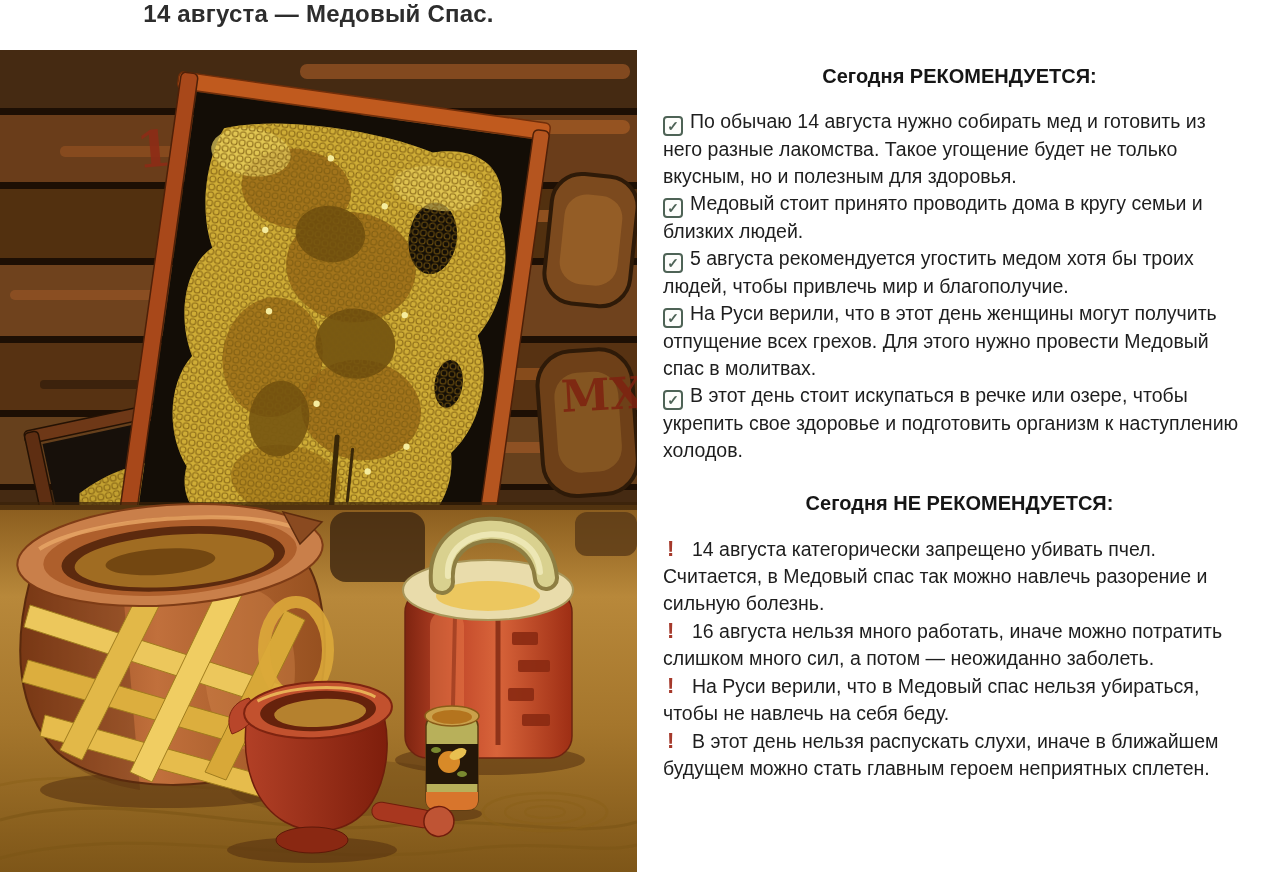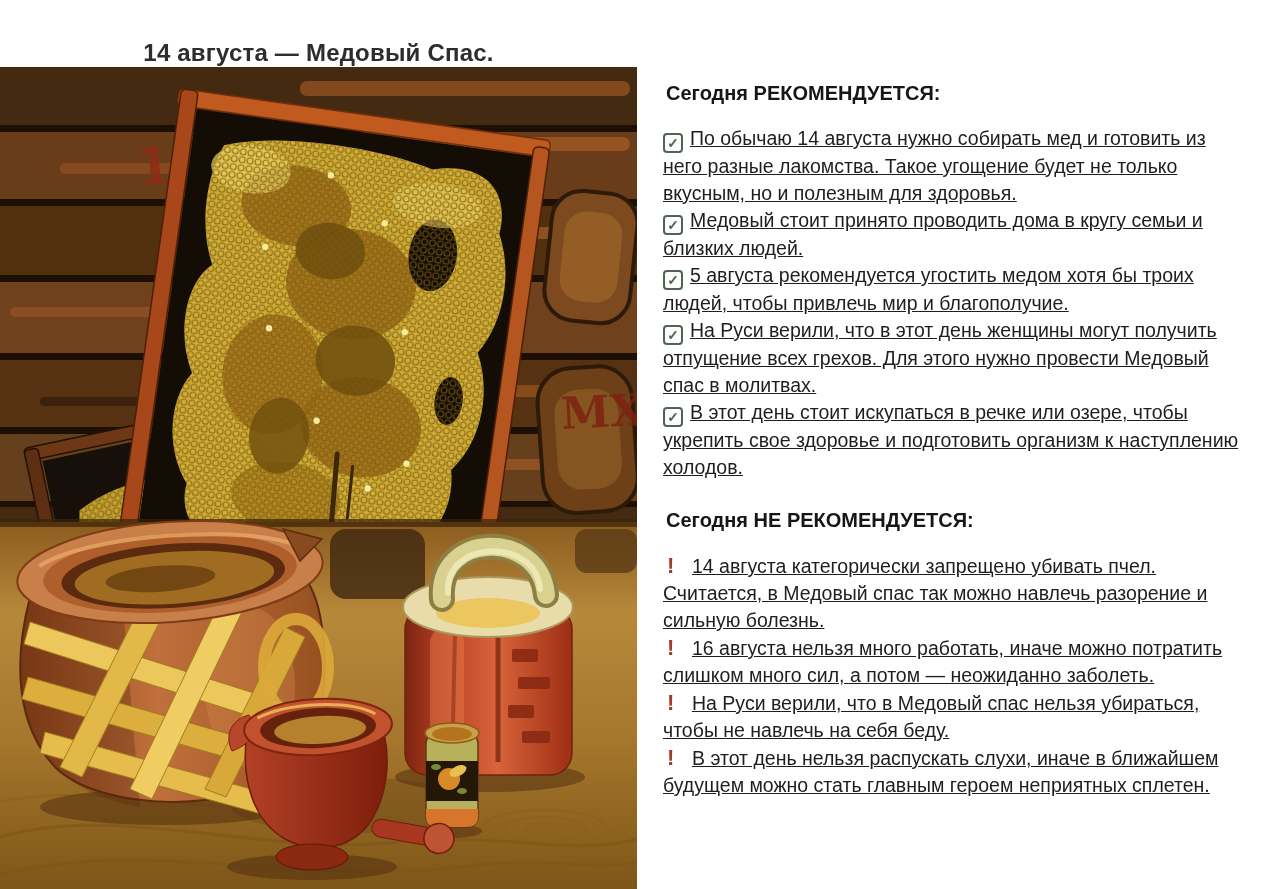--- a/index.html
+++ b/index.html
@@ -1,26 +1,26 @@
 <!DOCTYPE html>
 <html><head>
 <meta charset="utf-8">
 <style>
   * { margin:0; padding:0; box-sizing:border-box; }
   html,body { background:#ffffff; width:1280px; height:889px; overflow:hidden;
               font-family:"Liberation Sans", sans-serif; color:#1e1e1e; }
-  .title-band { width:637px; height:67px; display:flex; align-items:flex-end; justify-content:center; }
+  .title-band { width:637px; height:50px; display:flex; align-items:flex-start; justify-content:center; }
   .title-band h1 { font-size:24px; font-weight:700; color:#2d2d2d; letter-spacing:.2px; }
   .content { display:flex; }
   .art { width:637px; height:822px; flex:0 0 637px; }
   .art svg { display:block; width:637px; height:822px; }
   .text-col { flex:1; padding:13px 40px 0 26px; font-size:19.5px; line-height:27px; }
-  .text-col h2 { font-size:20px; font-weight:700; line-height:27px; margin:0 0 18px 3px; color:#161616; }
+  .text-col h2 { font-size:20px; font-weight:700; line-height:27px; margin:0 0 18px 16px; color:#161616;text-align:center; }
   .text-col h2.second { margin-top:26px; }
-  .item { margin:0;text-decoration:underline; }
+  .item { margin:0; }
   .checkbox { display:inline-block; width:20px; height:20px; border:2px solid #4e6356;
               border-radius:4px; text-align:center; line-height:16px; font-size:14px;
               font-weight:700; color:#4e6356; margin-right:7px; vertical-align:-3px;
               background:#fdfdfb; }
   .excl { display:inline-block; width:12px; color:#a5392b; font-weight:700; font-size:22px;
           margin:0 13px 0 4px; }
 </style>
 </head>
 <body>
 

